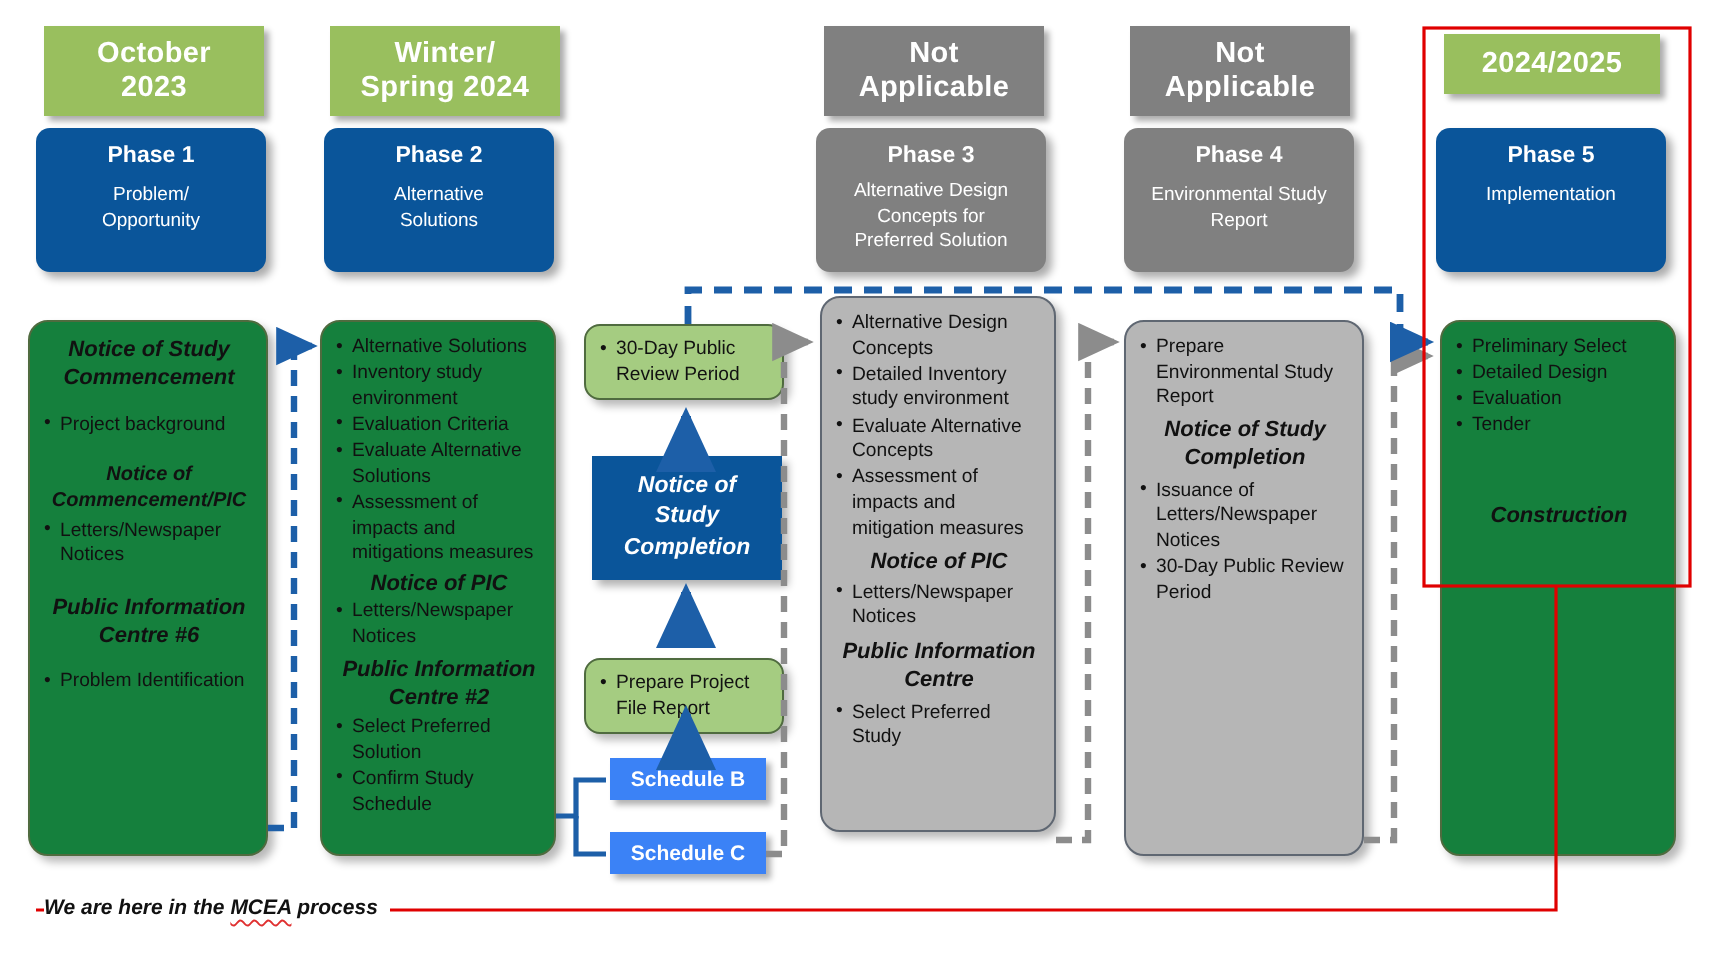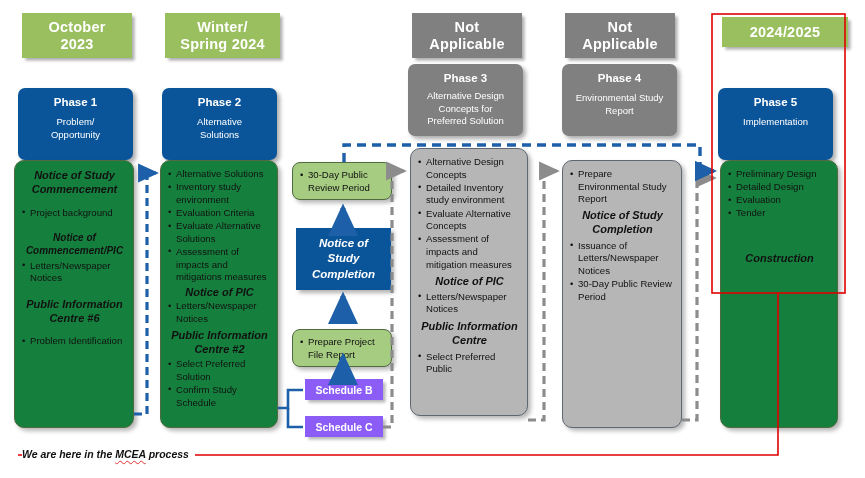--- a/index.html
+++ b/index.html
@@ -29,21 +29,21 @@
 
   
   .phase-box {
     position: absolute;
     border-radius: 7px;
     color: #ffffff;
     text-align: center;
     padding: 7px 6px 4px;
     box-shadow: 3px 3px 4px rgba(0,0,0,.33);
   }
-  .phase-box.blue { background: #0a559a; margin-top: 24px; }
+  .phase-box.blue { background: #0a559a; }
   .phase-box.gray { background: #808080; }
   .phase-title { font-weight: bold; font-size: 11.5px; line-height: 1.25; }
   .phase-sub   { font-size: 9.5px; line-height: 1.3; margin-top: 7px; }
 
   
   .col-box {
     position: absolute;
     border-radius: 10px;
     border: 1px solid #5b6e52;
     box-shadow: 3px 3px 4px rgba(0,0,0,.28);
@@ -104,21 +104,21 @@
     color: #fff;
     font-weight: bold; font-style: italic;
     font-size: 11.5px; line-height: 1.35;
     display: flex; align-items: center; justify-content: center;
     text-align: center;
     box-shadow: 3px 3px 4px rgba(0,0,0,.3);
   }
 
   .sched-box {
     position: absolute;
-    background: #8b5cf6;
+    background: #3b82f6;
     color: #fff;
     font-weight: bold;
     font-size: 10.5px;
     display: flex; align-items: center; justify-content: center;
     box-shadow: 2.5px 2.5px 3px rgba(0,0,0,.3);
   }
 
   
   #connectors { position: absolute; left: 0; top: 0; width: 865px; height: 478px; pointer-events: none; }
 
@@ -159,21 +159,21 @@
       <span>Not</span>
       <span>Applicable</span>
     </div>
   </div>
   <div class="date-banner gray" style="left:565px; top:13px; width:110px; height:45px;">
     <div>
       <span>Not</span>
       <span>Applicable</span>
     </div>
   </div>
-  <div class="date-banner green" style="left:722px; top:17px; width:126px; height:30px;">
+  <div class="date-banner green" style="left:722px; top:17px; width:108px; height:30px;">
     <div>
       <span>2024/2025</span>
     </div>
   </div>
 
   <div class="phase-box blue" style="left:18px;  top:64px; width:115px; height:72px;">
     <div class="phase-title">Phase 1</div>
     <div class="phase-sub pre" style="white-space:pre-line;">Problem/
 Opportunity</div>
   </div>
@@ -266,38 +266,38 @@
       <li>Detailed Inventory study environment</li>
       <li>Evaluate Alternative Concepts</li>
       <li>Assessment of impacts and mitigation measures</li>
     </ul>
     <div class="note big" style="margin:3px 0 2px;">Notice of PIC</div>
     <ul class="bullets">
       <li>Letters/Newspaper Notices</li>
     </ul>
     <div class="note big" style="margin:3px 0 3px;">Public Information Centre</div>
     <ul class="bullets">
-      <li>Select Preferred Public</li>
+      <li>Select Preferred Study</li>
     </ul>
   </div>
 
   <div class="col-box gray" style="left:562px; top:160px; width:120px; height:268px;">
     <ul class="bullets">
       <li>Prepare Environmental Study Report</li>
     </ul>
     <div class="note big" style="margin:2px 0 3px;">Notice of Study Completion</div>
     <ul class="bullets">
       <li>Issuance of Letters/Newspaper Notices</li>
       <li>30-Day Public Review Period</li>
     </ul>
   </div>
 
   <div class="col-box green" style="left:720px; top:160px; width:118px; height:268px;">
     <ul class="bullets">
-      <li>Preliminary Design</li>
+      <li>Preliminary Select</li>
       <li>Detailed Design</li>
       <li>Evaluation</li>
       <li>Tender</li>
     </ul>
     <div class="spacer-md"></div>
     <div class="note big" style="margin-top:18px;">Construction</div>
   </div>
 
   <svg id="connectors" viewBox="0 0 865 478" xmlns="http://www.w3.org/2000/svg">
     <defs>

